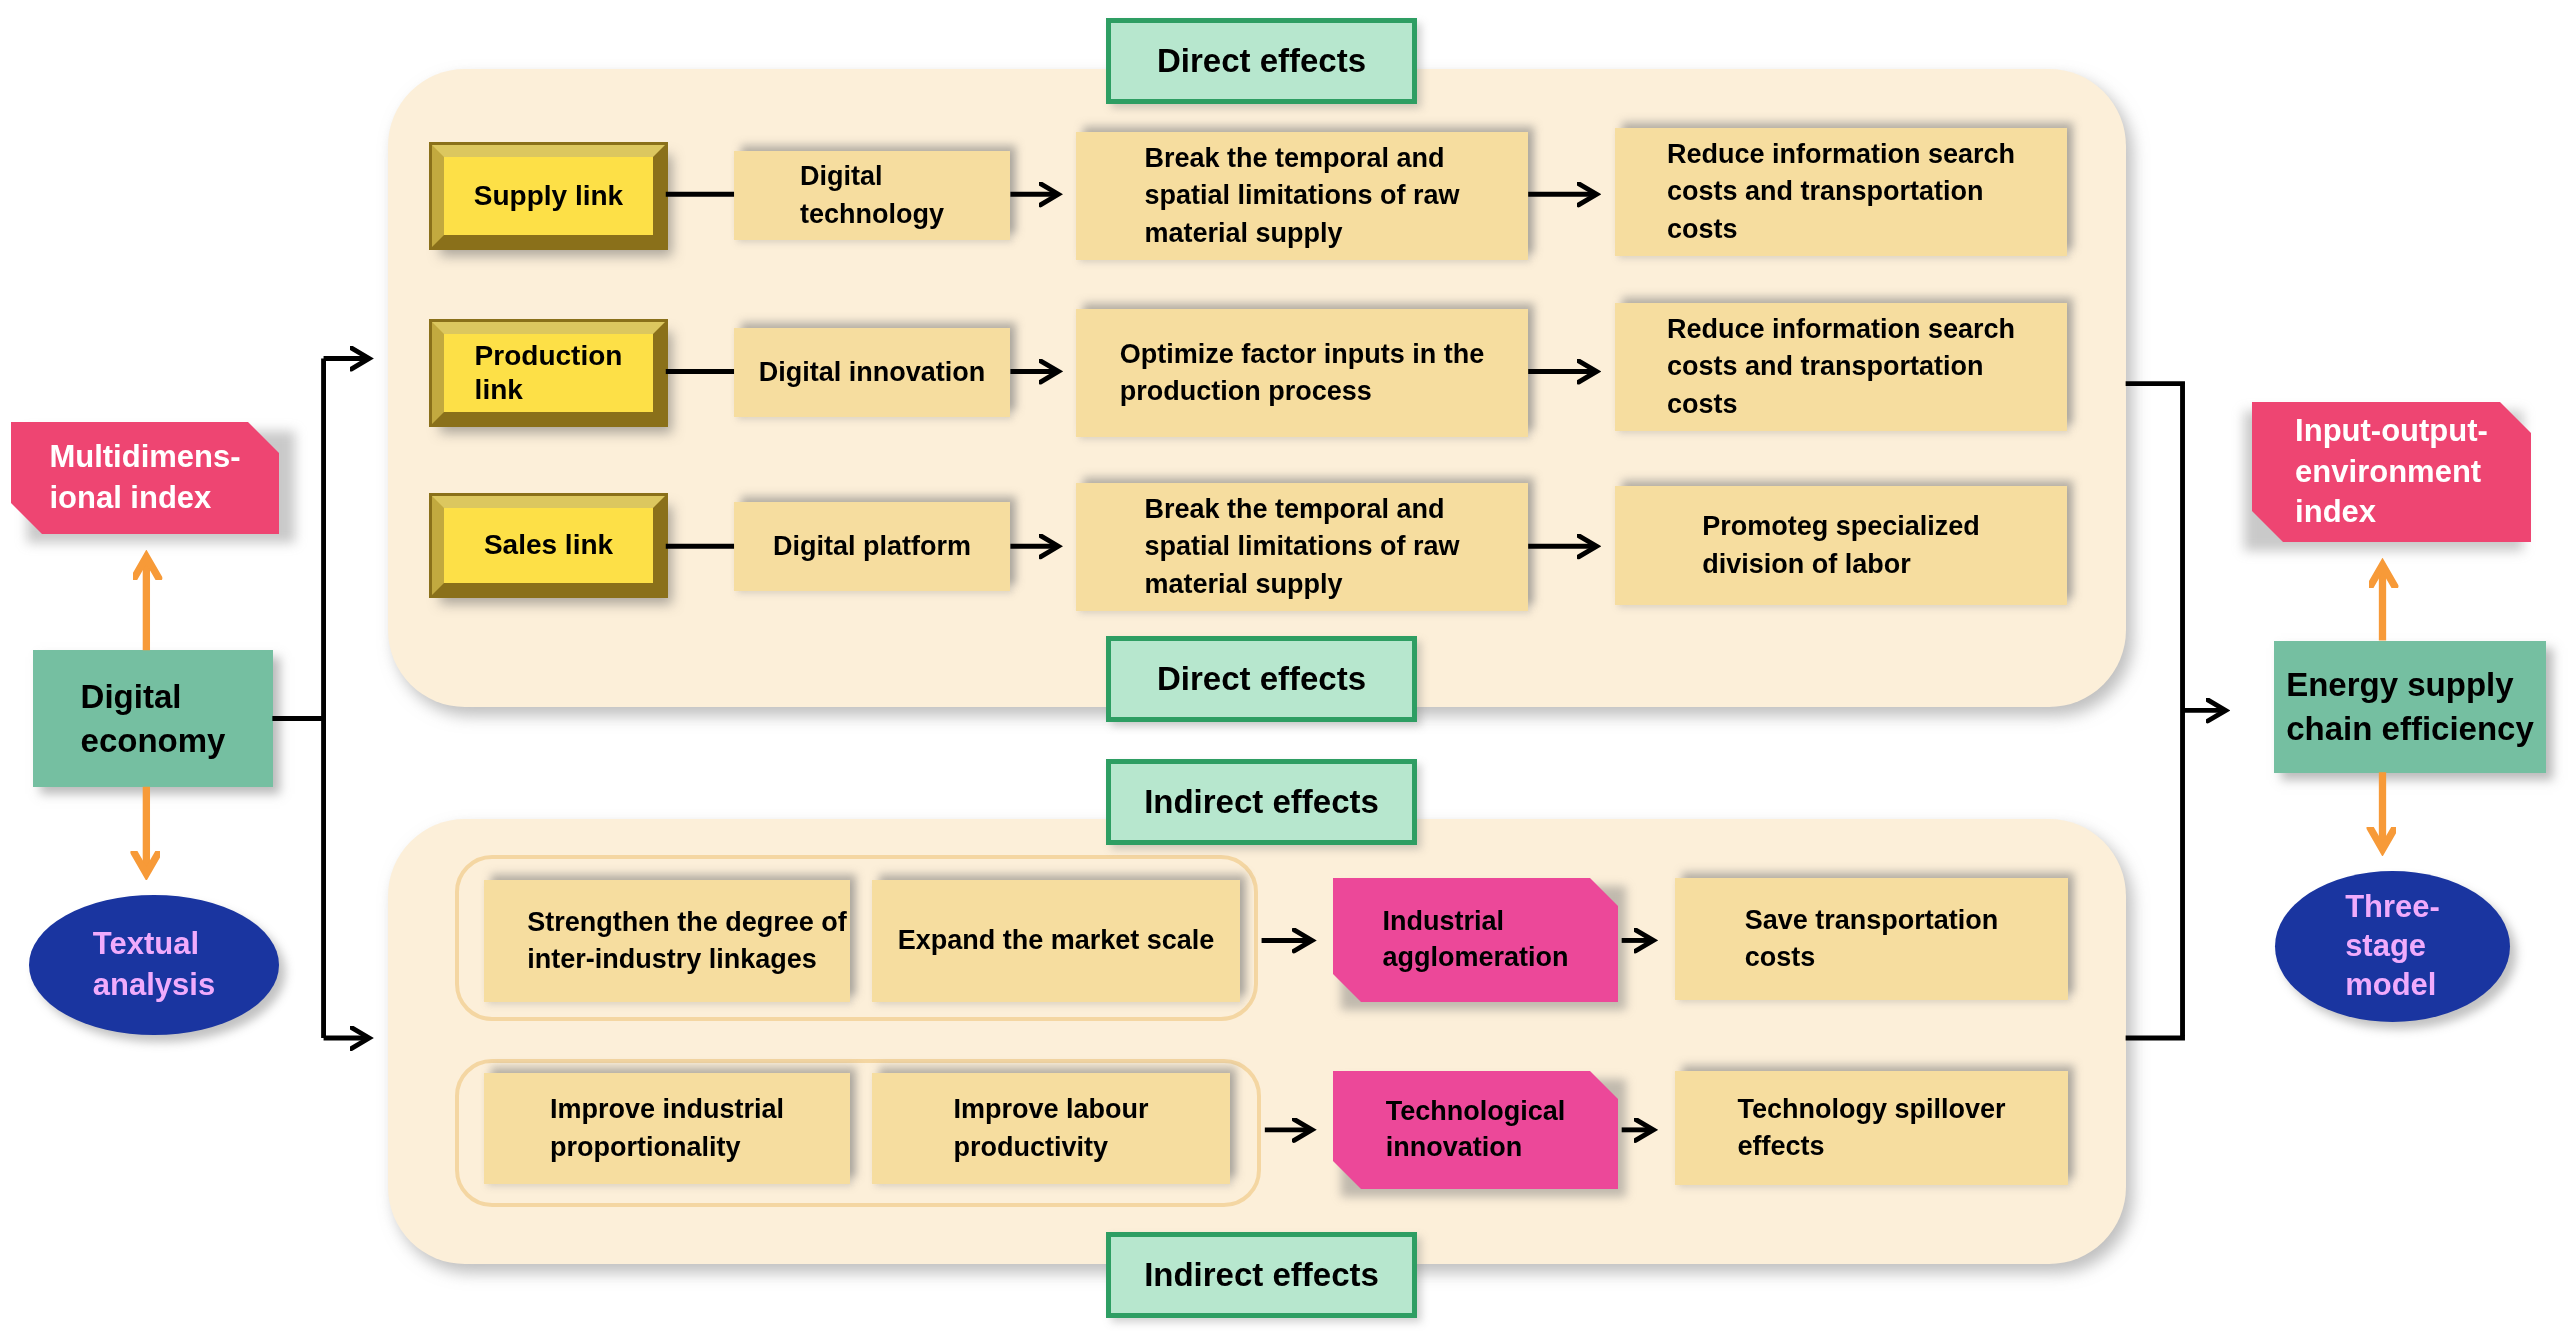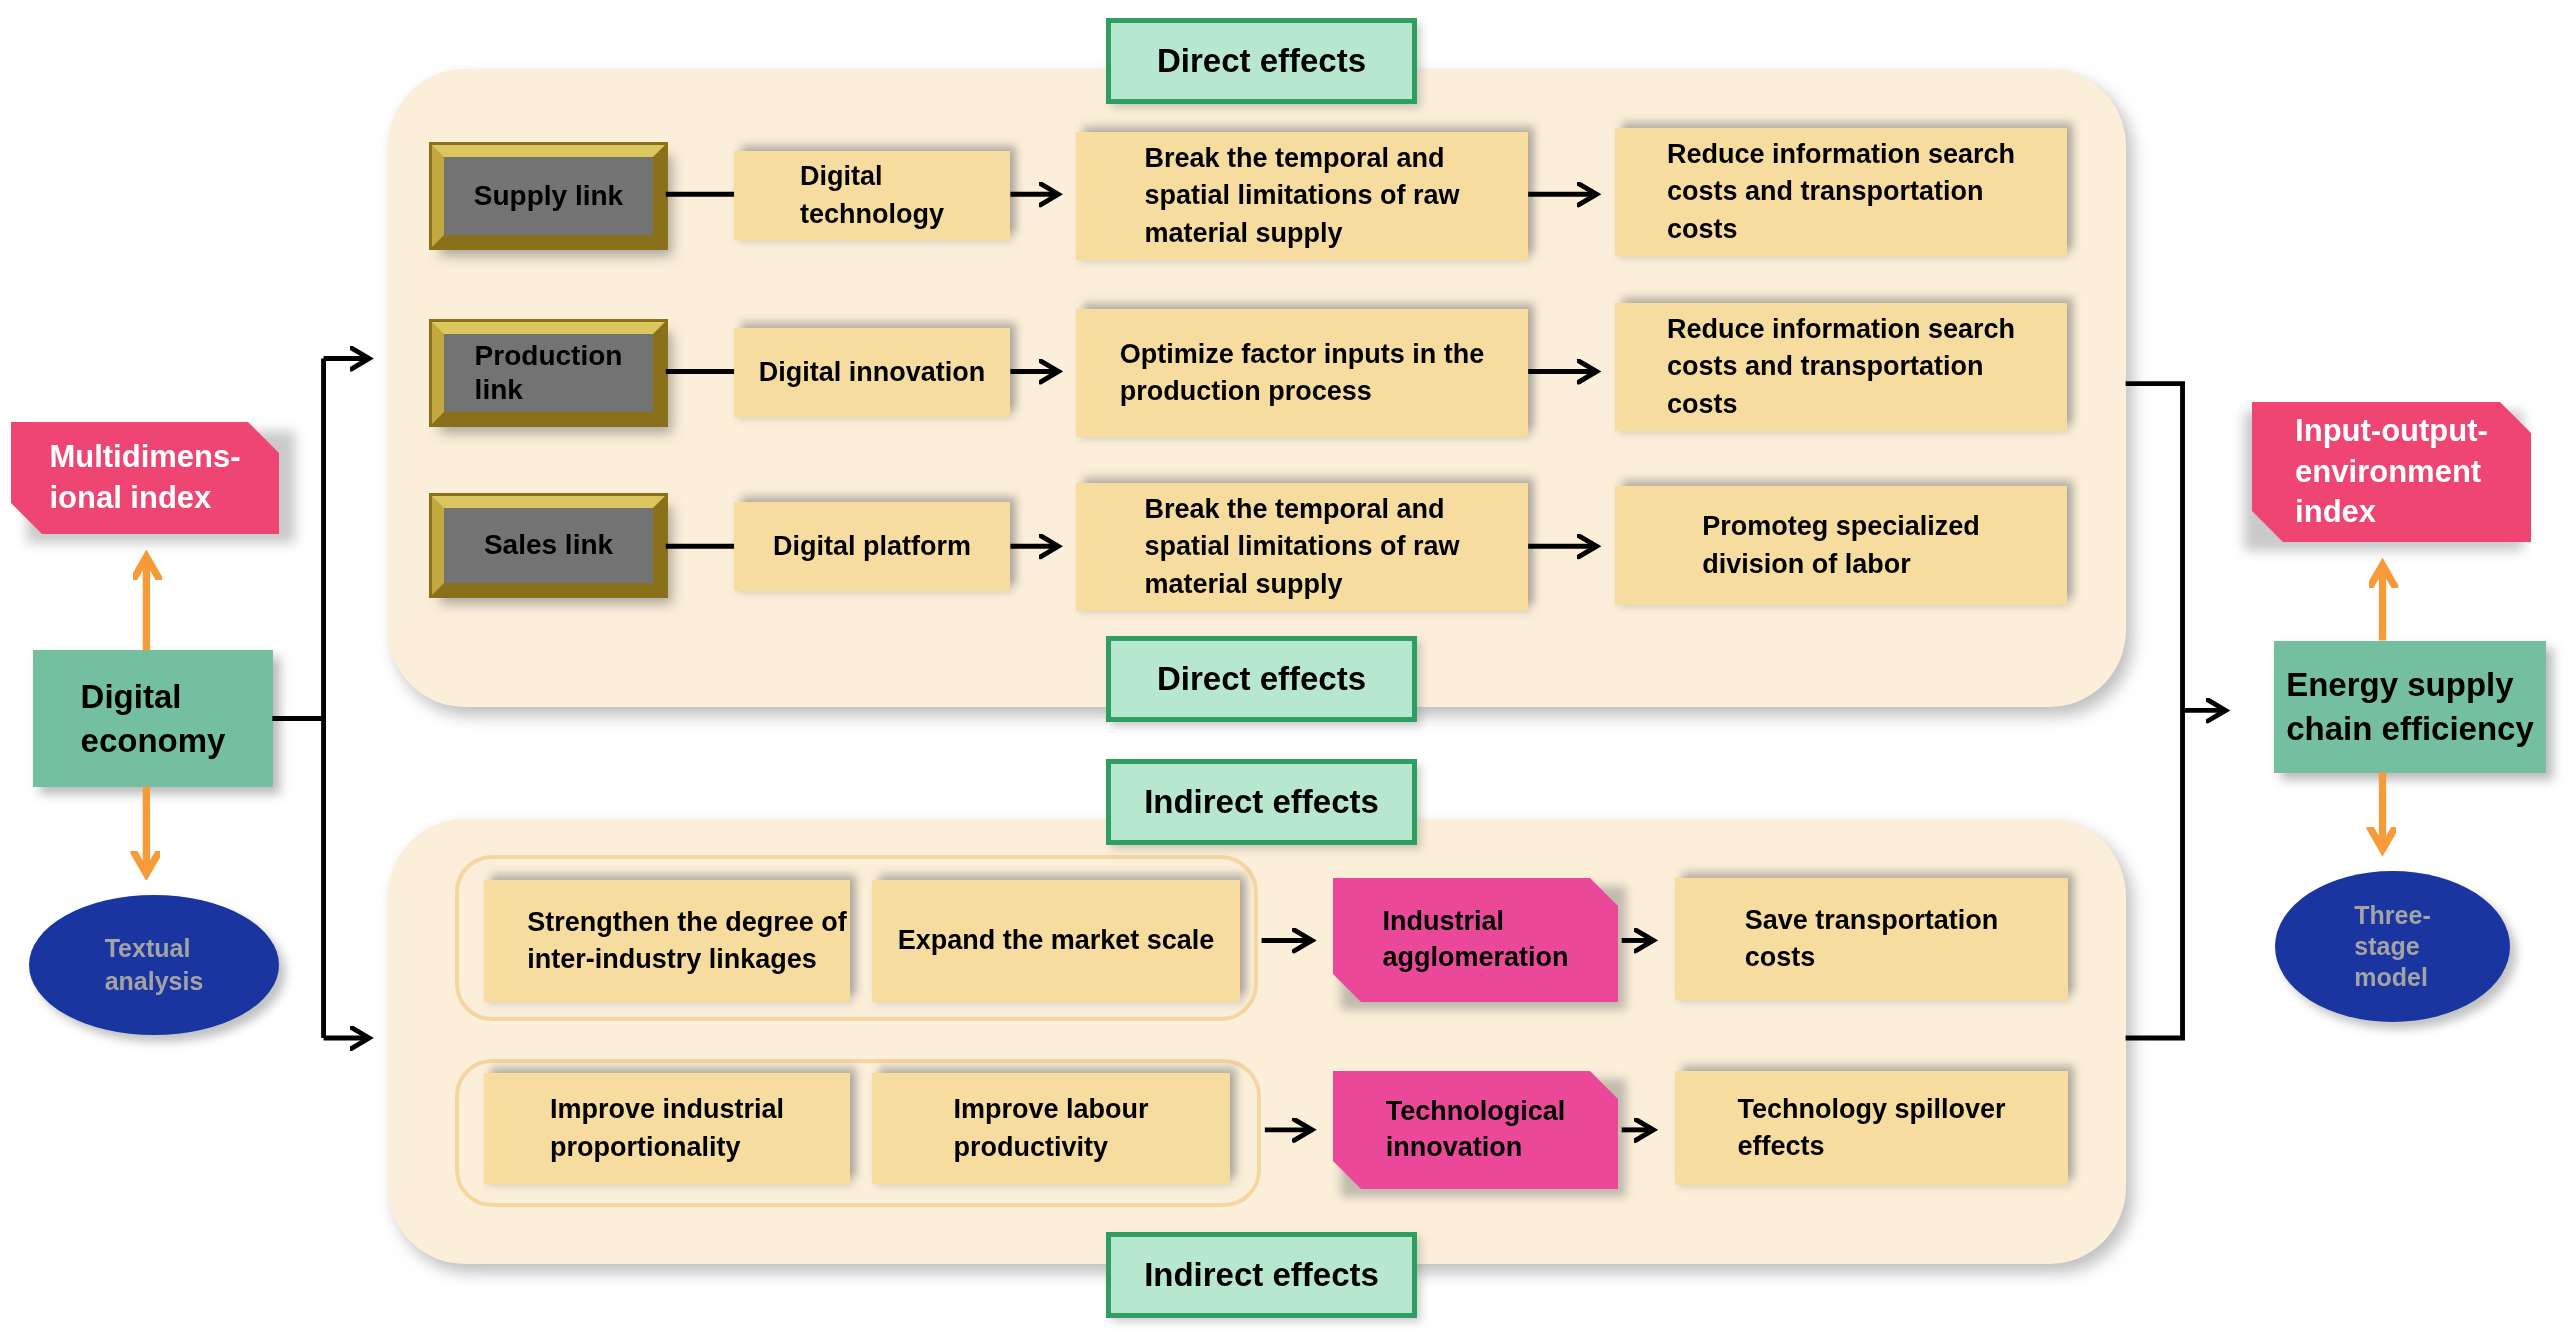--- a/index.html
+++ b/index.html
@@ -17,21 +17,21 @@
     background:#FCEFD9;border-radius:77px;
     box-shadow:6.5px 8.1px 14.6px rgba(140,140,140,.55);
   }
   
   .green-label{
     background:#B7E7CE;border:5.7px solid #2E9E63;font-size:33px;
     box-shadow:4.9px 4.9px 8.1px rgba(120,120,120,.35);
   }
   
   .gold{
-    background:#737373;font-size:28px;
+    background:#fde047;font-size:28px;
     border:12.2px solid;border-color:#DCC75F #8A701A #8A701A #C2A93F;
     outline:3.3px solid #8A701A;
     box-shadow:8.1px 9.8px 11.4px rgba(95,95,95,.5);
   }
   
   .yellow{
     background:#F6DD9F;font-size:27px;line-height:1.38;
     box-shadow:6.5px -6.5px 8.1px rgba(118,118,118,.5),3.3px 3.3px 6.5px rgba(140,140,140,.25);
   }
   
@@ -40,21 +40,21 @@
     clip-path:polygon(0 0,calc(100% - 31px) 0,100% 31px,100% 100%,31px 100%,0 calc(100% - 31px));
   }
   .pink-shadow{background:rgba(120,120,120,.4);filter:blur(5.7px);}
   
   .mint{
     background:#75BFA1;font-size:33px;
     box-shadow:7.3px 7.3px 9.8px rgba(120,120,120,.5);
   }
   
   .ellipse{
-    background:#1A35A0;color:#a3a3a3;border-radius:50%;font-size:25px;
+    background:#1A35A0;color:#f0abfc;border-radius:50%;font-size:31px;
     box-shadow:6.5px 7.3px 9.8px rgba(120,120,120,.45);
   }
   
   .orange{
     background:#ec4899;font-size:27px;
     clip-path:polygon(0 0,calc(100% - 28px) 0,100% 28px,100% 100%,28px 100%,0 calc(100% - 28px));
   }
   .orange-shadow{background:rgba(120,120,120,.45);filter:blur(4.9px);}
   
   .inner-group{

